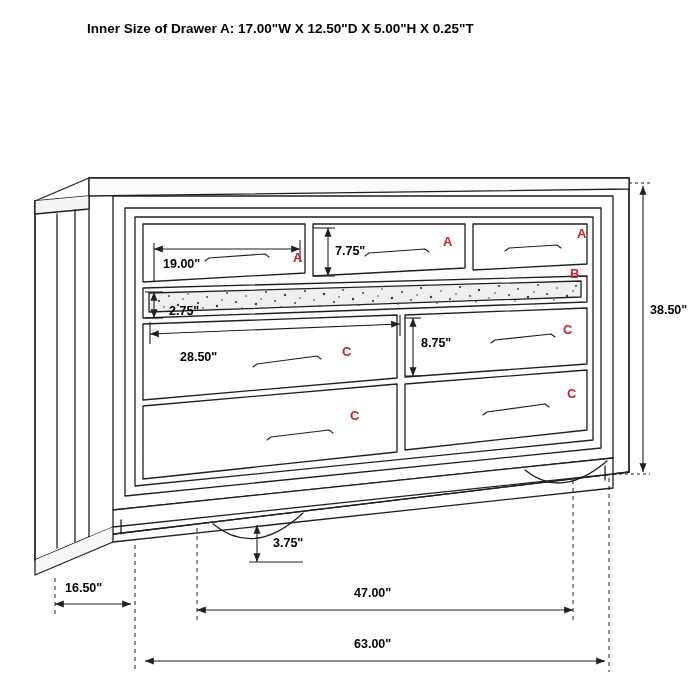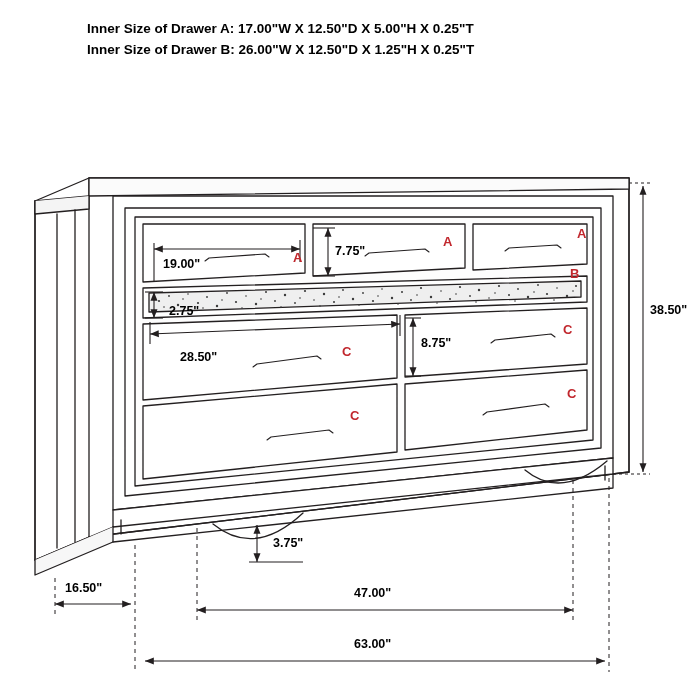--- a/index.html
+++ b/index.html
@@ -55,21 +55,20 @@
     white-space: nowrap;
   }
 </style>
 </head>
 <body>
 
 <div id="stage">
 
   <div class="spec-block">
     <div class="spec-line">Inner Size of Drawer A: 17.00"W X 12.50"D X 5.00"H X 0.25"T</div>
-    <div class="spec-line">Inner Size of Drawer B: 26.00"W X 12.50"D X 1.25"H X 0.25"T</div>
   </div>
 
   <svg class="drawing" viewBox="0 0 700 700">
     <g fill="none" stroke="#231f20" stroke-width="1.3" stroke-linejoin="round" stroke-linecap="round">
 
       <path d="M18 201 L72 178 L612 178 L612 472 L72 537 L18 560 Z" fill="#ffffff"></path>
       <path d="M18 201 L18 560"></path>
       <path d="M72 178 L72 537"></path>
       <path d="M72 537 L612 472"></path>
       <path d="M612 178 L612 472"></path>

